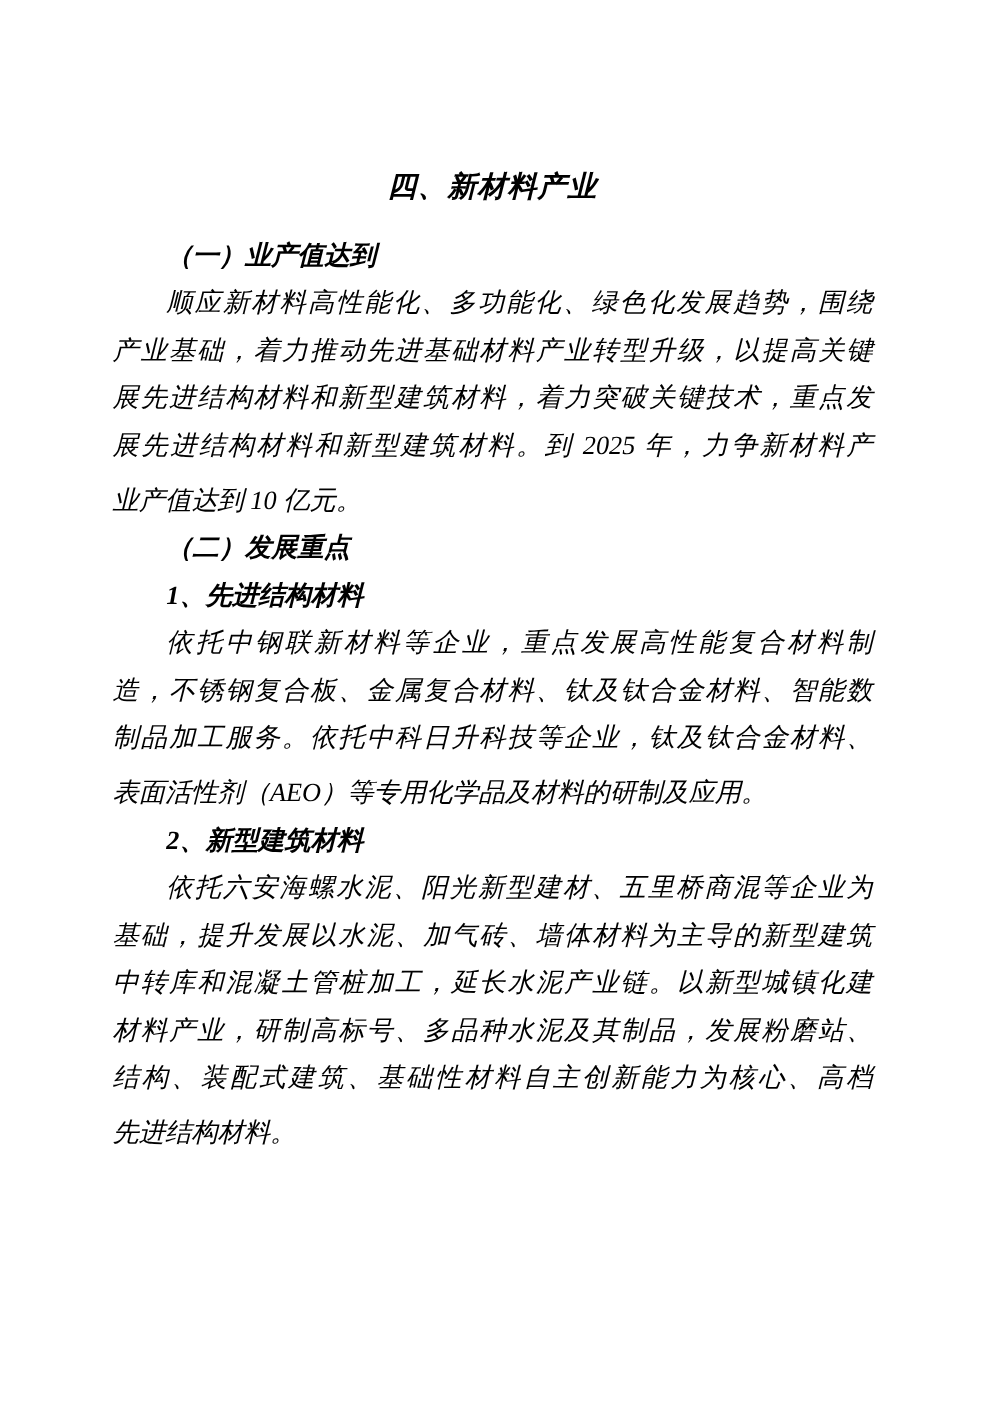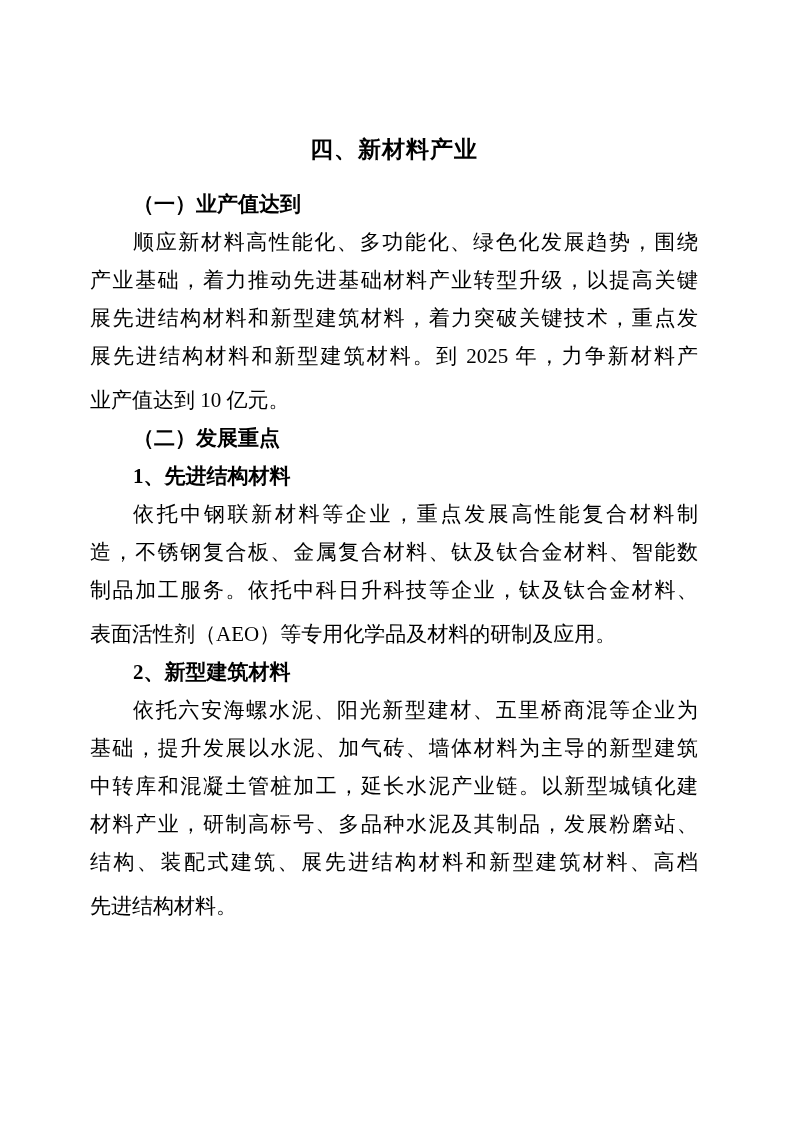--- a/index.html
+++ b/index.html
@@ -8,20 +8,21 @@
     background: #ffffff;
   }
   .page {
     position: relative;
     width: 793px;
     height: 926px;
     background: #ffffff;
     overflow: hidden;
     font-family: "Liberation Serif", "DejaVu Serif", serif;
     color: #000000;
+    font-style: italic;
   }
   .content {
     position: absolute;
     left: 90px;
     top: 133px;
     width: 608px;
   }
   .doc-title {
     font-family: "Liberation Sans", "DejaVu Sans", sans-serif;
     font-size: 23px;
@@ -85,19 +86,19 @@
     <div class="bodyline">造，不锈钢复合板、金属复合材料、钛及钛合金材料、智能数</div>
     <div class="bodyline">制品加工服务。依托中科日升科技等企业，钛及钛合金材料、</div>
     <div class="bodyline lastline">表面活性剂（AEO）等专用化学品及材料的研制及应用。</div>
 
     <div class="heading">2、新型建筑材料</div>
 
     <div class="bodyline indent">依托六安海螺水泥、阳光新型建材、五里桥商混等企业为</div>
     <div class="bodyline">基础，提升发展以水泥、加气砖、墙体材料为主导的新型建筑</div>
     <div class="bodyline">中转库和混凝土管桩加工，延长水泥产业链。以新型城镇化建</div>
     <div class="bodyline">材料产业，研制高标号、多品种水泥及其制品，发展粉磨站、</div>
-    <div class="bodyline">结构、装配式建筑、展先进结构材料和新型建筑材料、高档</div>
+    <div class="bodyline">结构、装配式建筑、基础性材料自主创新能力为核心、高档</div>
     <div class="bodyline lastline">先进结构材料。</div>
 
   </div>
 
   <div class="footer">— 24 —</div>
 </div>
 
 </body></html>

